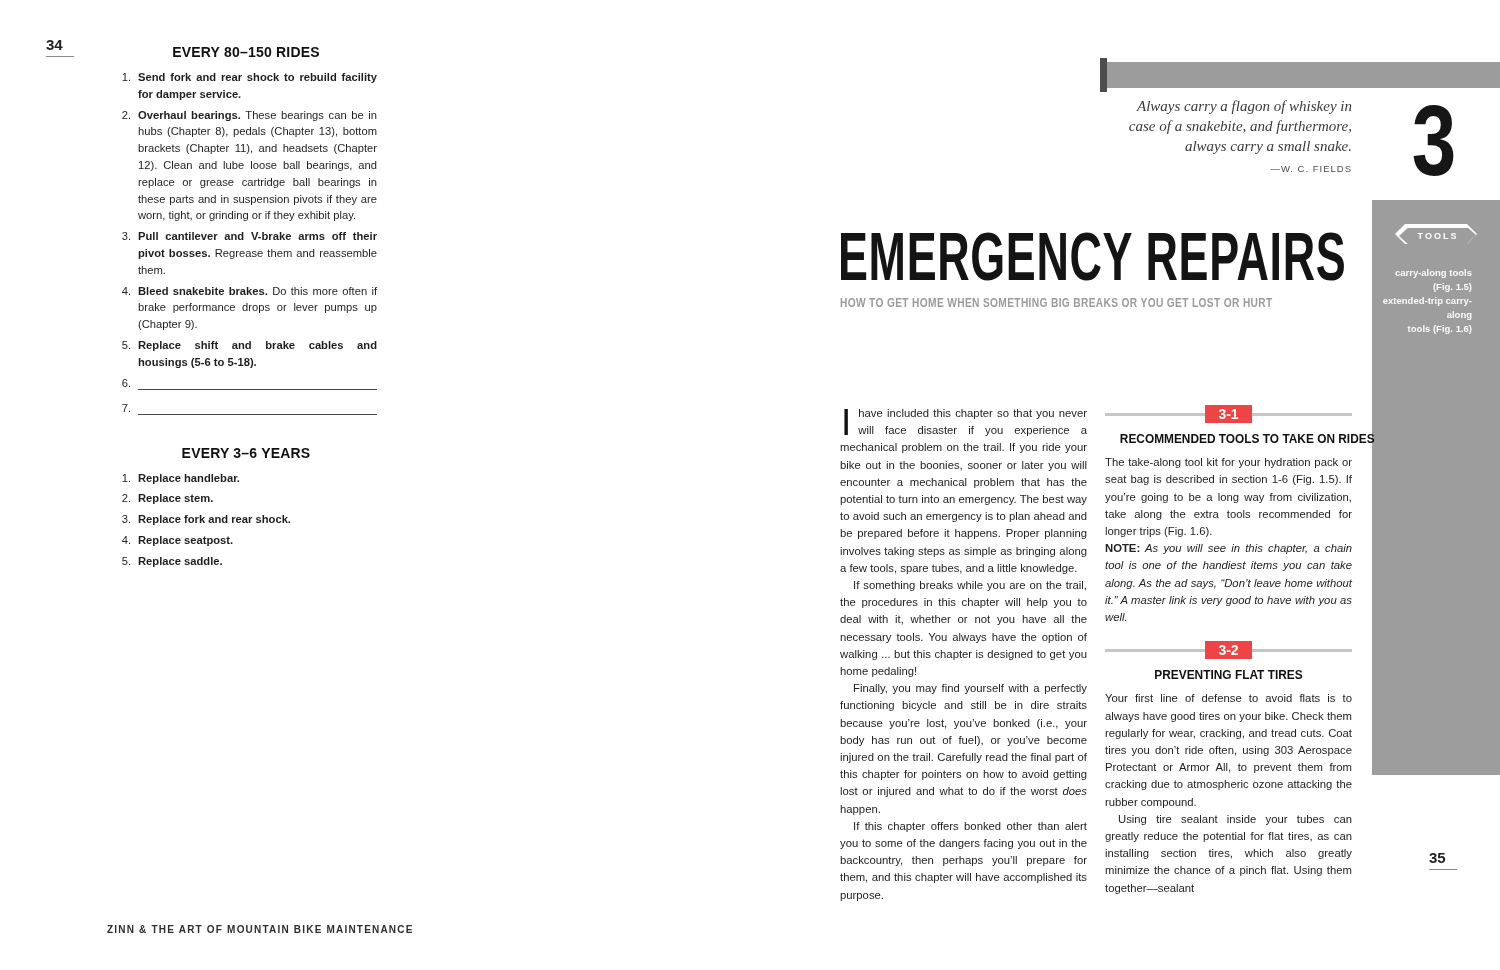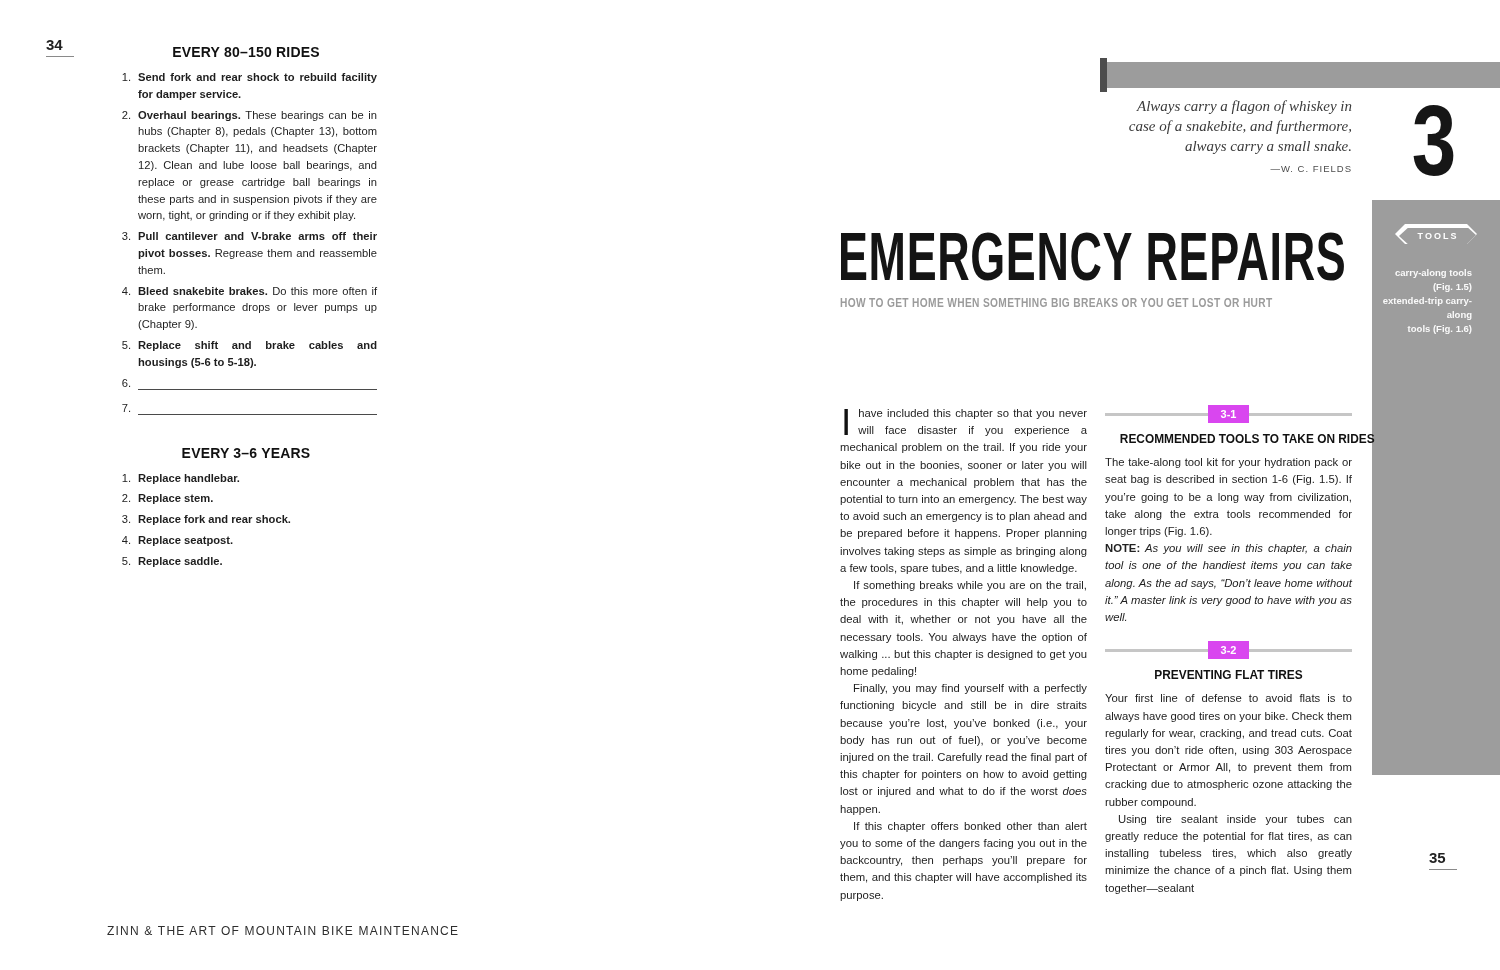--- a/index.html
+++ b/index.html
@@ -16,21 +16,21 @@
   
   .left-col{position:absolute;left:115px;top:44px;width:262px;}
   .list-head{font-size:14px;font-weight:bold;text-align:center;letter-spacing:.2px;color:#111;margin:0 0 9px 0;}
   .head2{margin-top:24px;}
   .li{display:flex;margin-bottom:4px;font-size:11.2px;line-height:16.8px;}
   .num{flex:none;width:16px;text-align:right;margin-right:7px;color:#222;}
   .txt{flex:1;text-align:justify;hyphens:auto;}
   .txt.blank{border-bottom:1px solid #4a4a4a;height:13px;margin-top:2px;margin-bottom:6px;}
   .bold{font-weight:bold;}
 
-  .book-footer{position:absolute;left:107px;top:924px;font-size:12px;font-weight:normal;
+  .book-footer{position:absolute;left:107px;top:924px;font-size:10px;font-weight:bold;
                letter-spacing:1.2px;color:#2e2e2e;}
 
   
   .top-bar{position:absolute;left:1107px;top:62px;width:393px;height:26px;background:#9c9c9c;}
   .top-bar-accent{position:absolute;left:1100px;top:58px;width:7px;height:34px;background:#4d4d4d;}
 
   .epigraph{position:absolute;left:1122px;top:96px;width:230px;text-align:right;}
   .epigraph-text{font-family:"Liberation Serif",serif;font-style:italic;font-weight:normal;
                  font-size:15px;line-height:20px;color:#3a3a3a;}
   .epigraph-attr{margin-top:7px;font-size:9.5px;font-weight:normal;letter-spacing:1px;color:#4c4c4c;}
@@ -57,21 +57,21 @@
   .col{position:absolute;top:405px;width:247px;font-size:11.3px;line-height:17.2px;color:#222;}
   .col p{margin:0;text-align:justify;hyphens:auto;}
   .col1{left:840px;}
   .col2{left:1105px;}
   .ind{text-indent:13px;}
   .dropcap{float:left;font-size:37px;line-height:32px;margin:2px 7px 0 1px;color:#111;}
 
   .secrow{display:flex;align-items:center;margin:0 0 7px 0;}
   .secrow.sec2{margin-top:15px;justify-content:center;}
   .secline{flex:1;height:3px;background:#c6c6c6;}
-  .secbadge{flex:none;background:#d946ef;color:#fff;font-weight:bold;font-size:11px;padding:2px 13px;line-height:14px;}
+  .secbadge{flex:none;background:#ef4444;color:#fff;font-weight:bold;font-size:14px;padding:2px 13px;line-height:14px;}
   .sechead{font-size:13.5px;font-weight:bold;text-align:center;color:#111;margin:0 0 7px 0;
            white-space:nowrap;transform:scaleX(.88);transform-origin:center;}
   .note{margin-top:3px;}
   .note b{font-style:normal;}
 </style>
 </head>
 <body>
 
 <div class="spread">
 
@@ -184,21 +184,21 @@
     <p>The take-along tool kit for your hydration pack or seat bag is described in section 1-6 (Fig. 1.5). If you’re going to be a long way from civilization, take along the extra tools recommended for longer trips (Fig. 1.6).</p>
     <p class="note"><b>NOTE:</b><i> As you will see in this chapter, a chain tool is one of the handiest items you can take along. As the ad says, “Don’t leave home without it.” A master link is very good to have with you as well.</i></p>
 
     <div class="secrow sec2">
       <div class="secline"></div>
       <div class="secbadge">3-2</div>
       <div class="secline"></div>
     </div>
     <h3 class="sechead">PREVENTING FLAT TIRES</h3>
     <p>Your first line of defense to avoid flats is to always have good tires on your bike. Check them regularly for wear, cracking, and tread cuts. Coat tires you don’t ride often, using 303 Aerospace Protectant or Armor All, to prevent them from cracking due to atmospheric ozone attacking the rubber compound.</p>
-    <p class="ind">Using tire sealant inside your tubes can greatly reduce the potential for flat tires, as can installing tubeless tires, which also greatly minimize the chance of a pinch flat. Using them together—sealant</p>
+    <p class="ind">Using tire sealant inside your tubes can greatly reduce the potential for flat tires, as can installing section tires, which also greatly minimize the chance of a pinch flat. Using them together—sealant</p>
   </div>
 
   <div class="folio folio-right">
     <span>35</span>
     <div class="folio-rule"></div>
   </div>
 
 </div>
 
 </body></html>

